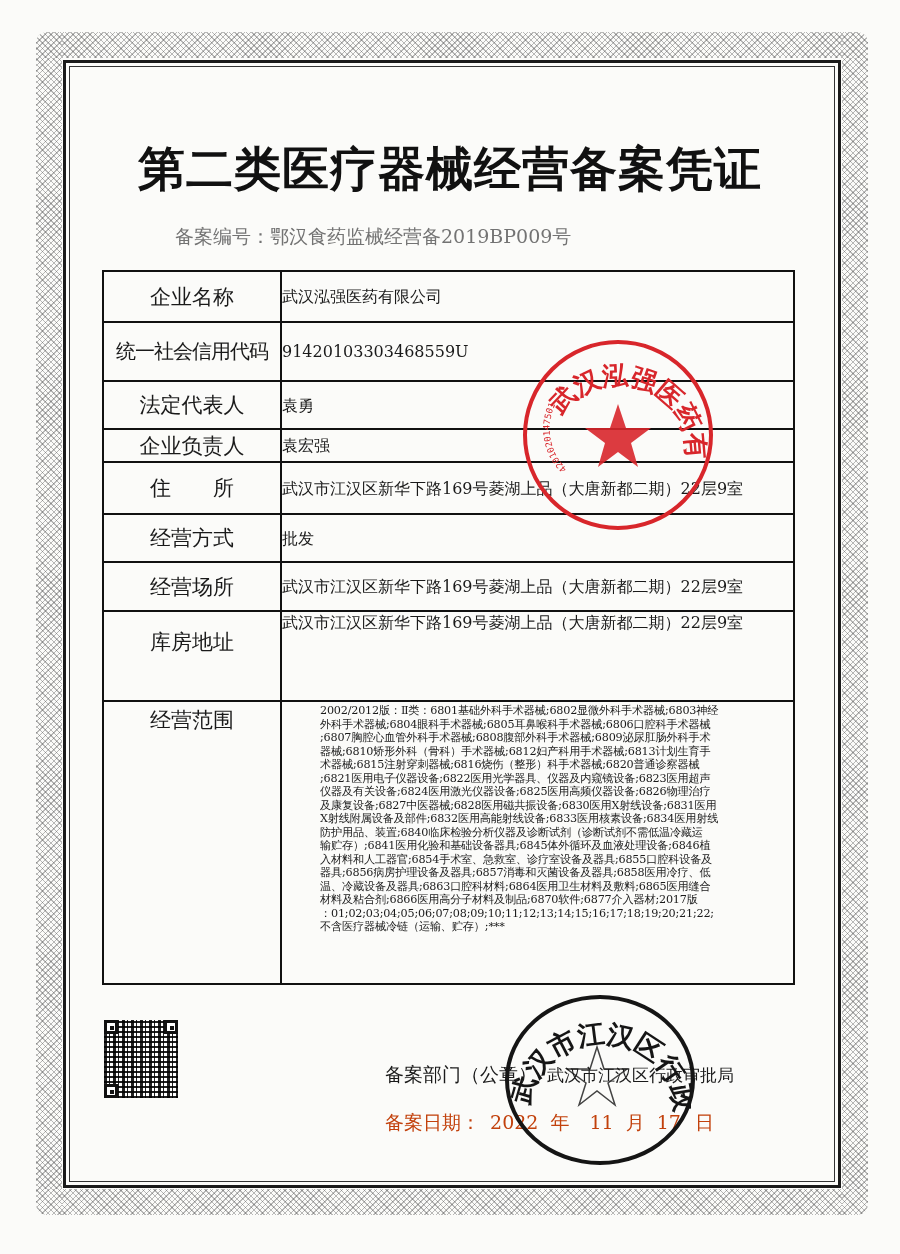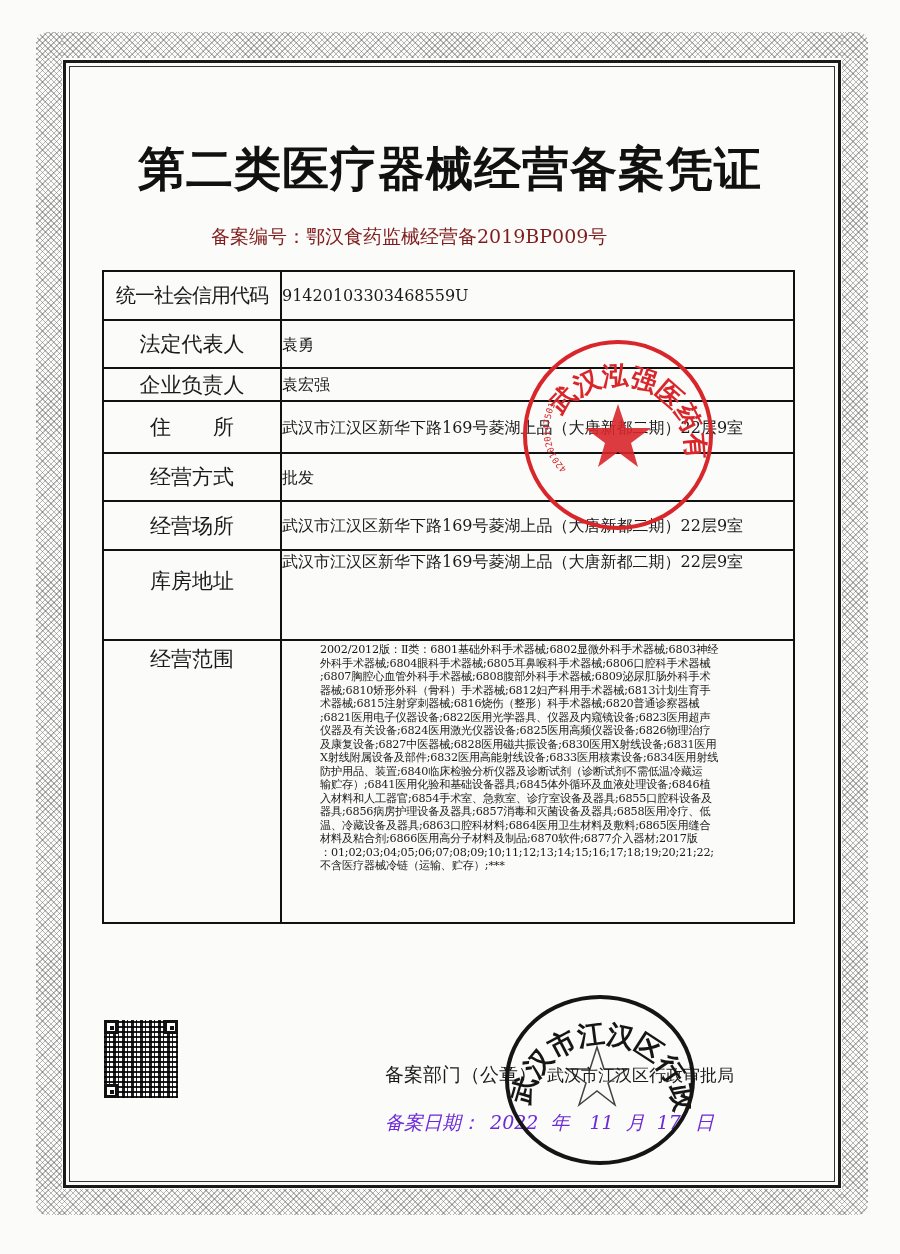--- a/index.html
+++ b/index.html
@@ -26,21 +26,21 @@
   .border-inner2 {
     position:absolute; left:69px; top:66px; width:766px; height:1116px; box-sizing:border-box;
     border:1px solid #333;
   }
   .title {
     position:absolute; left:0; width:900px; top:138px; text-align:center;
     font-size:47px; font-weight:bold; letter-spacing:1px; color:#111;
     font-family: "DejaVu Serif", serif;
   }
   .filing-no {
-    position:absolute; left:175px; top:224px; font-size:19px; color:#7f1d1d;margin-left:36px;
+    position:absolute; left:175px; top:224px; font-size:19px; color:#737373;
   }
   table.main {
     position:absolute; left:102px; top:270px; width:693px; border-collapse:collapse;
     border:2.5px solid #111;
   }
   table.main td { border:2px solid #111; vertical-align:middle; padding:0; }
   td.lbl { width:176px; text-align:center; font-size:21px; color:#1a1a1a; }
   td.val { padding-left:8px; font-size:16px; color:#1a1a1a; line-height:17px; }
   td.val.top { vertical-align:top; padding-top:2px; }
   td.lbl.top { vertical-align:top; padding-top:16px;border-radius:25px; }
@@ -51,21 +51,21 @@
   .qr {
     position:absolute; left:104px; top:1020px; width:74px; height:78px;
     background:
       repeating-linear-gradient(90deg, #222 0 3px, #fff 3px 5px, #222 5px 6px, #fff 6px 9px),
       repeating-linear-gradient(0deg, #222 0 2px, #fff 2px 5px);
     background-blend-mode:multiply;
   }
   .qr .fp { position:absolute; width:14px; height:14px; border:3px solid #111; background:#fff; box-sizing:border-box; }
   .qr .fp::after { content:""; position:absolute; left:3px; top:3px; width:4px; height:4px; background:#111; }
   .footer-dept { position:absolute; left:385px; top:1062px; font-size:19px; color:#1a1a1a; white-space:nowrap; }
-  .footer-date { position:absolute; left:385px; top:1110px; font-size:19px; color:#6d28d9; white-space:nowrap;font-style:italic; }
+  .footer-date { position:absolute; left:385px; top:1110px; font-size:19px; color:#c2410c; white-space:nowrap; }
   .seal-red {
     position:absolute; left:523px; top:340px; width:190px; height:190px; border-radius:50%;
     border:4px solid #d8262b; box-sizing:border-box; color:#d8262b;
   }
   .seal-black {
     position:absolute; left:505px; top:995px; width:190px; height:170px; border-radius:50%;
     border:4px solid #151515; box-sizing:border-box; color:#151515;
   }
 </style>
 </head>
@@ -75,21 +75,25 @@
 <div class="border-inner"></div>
 <div class="border-inner2"></div>
 
 <div class="title">第二类医疗器械经营备案凭证</div>
 <div class="filing-no">
   <span>备案编号：</span><span>鄂汉食药监械经营备2019BP009号</span>
 </div>
 
 <table class="main">
   <tbody>
-  <tr style="height:49px">
+      <tr style="height:51px">
+    <td class="lbl">企业名称</td>
+    <td class="val">武汉泓强医药有限公司</td>
+  </tr>
+  <tr style="height:59px">
     <td class="lbl" style="font-size:20px;letter-spacing:-1px">统一社会信用代码</td>
     <td class="val">91420103303468559U</td>
   </tr>
   <tr style="height:48px">
     <td class="lbl">法定代表人</td>
     <td class="val">袁勇</td>
   </tr>
   <tr style="height:33px">
     <td class="lbl">企业负责人</td>
     <td class="val">袁宏强</td>

